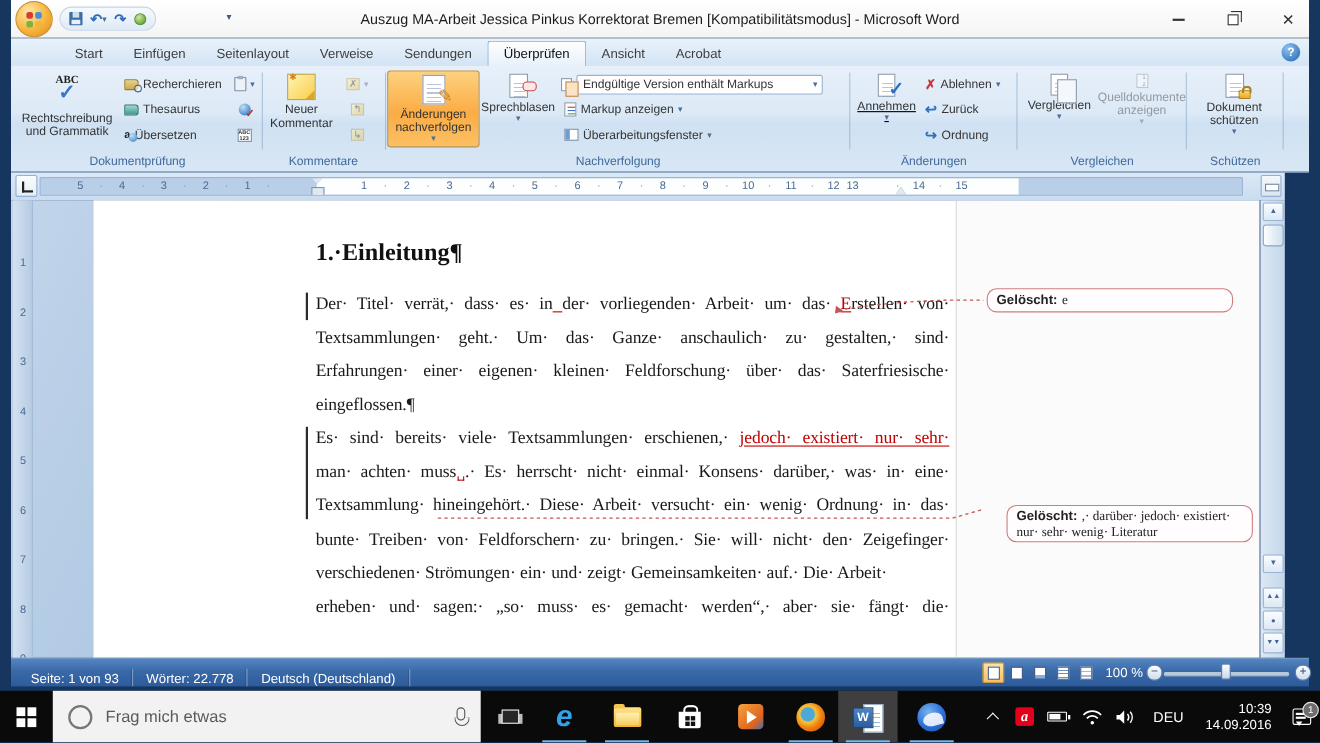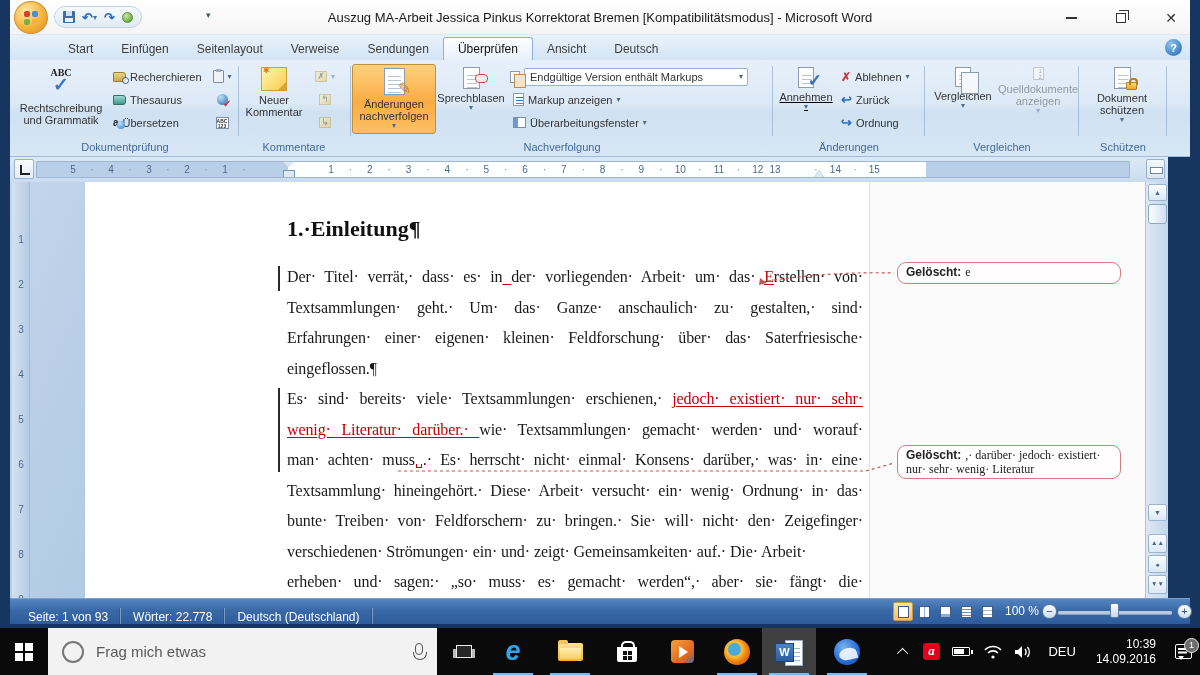--- a/index.html
+++ b/index.html
@@ -144,21 +144,21 @@
   .ins { color:#c00000; text-decoration:underline; text-underline-offset:2px; }
   .anchor { display:inline-block; width:6px; height:4px; border:1px solid #c00000; border-top:none; transform:translateY(3px); margin:0 1px; }
   .changebar { position:absolute; width:1.5px; background:#2b2b2b; left:268px; }
   #cbar1 { top:84px; height:25px; }
   #cbar2 { top:206px; height:84px; }
   .balloon { position:absolute; left:887px; width:224px; background:#fffdfd; border:1.3px solid #cf7d7d; border-radius:9px;
     padding:2px 8px; font-size:12px; color:#222; line-height:14px; cursor:pointer; }
   .balloon b { font-family:"Liberation Sans",sans-serif; font-weight:bold; margin-right:4px; }
   .balloon span { font-family:"Liberation Serif",serif; }
   #balloon1 { top:80px; height:22px; }
-  #balloon2 { top:263px; min-height:34px; }
+  #balloon2 { top:277px; min-height:34px;margin-left:18px; }
   #connectors { position:absolute; inset:0; pointer-events:none; }
 
   
   #vscroll { position:absolute; left:1135px; top:0; width:23px; height:416px; background:linear-gradient(90deg,#dce8f4,#c3d7ea); border-left:1px solid #aec4dd; }
   .sbtn { position:absolute; left:2px; width:19px; height:17px; background:linear-gradient(#fbfdfe,#dce8f4); border:1px solid #9cb4d0;
     border-radius:2px; display:flex; align-items:center; justify-content:center; font-size:7px; color:#44679a; cursor:pointer; }
   #sthumb { position:absolute; left:2px; top:22px; width:19px; height:20px; background:linear-gradient(90deg,#fefefe,#cfe0f0); border:1px solid #8aa8c8; border-radius:3px; cursor:grab; }
   .dbl { display:flex; flex-direction:column; line-height:4.5px; font-size:6.5px; }
 
   
@@ -276,21 +276,21 @@
 
   <div id="tabrow">
     <div id="tabs">
       <span class="tab">Start</span>
       <span class="tab">Einfügen</span>
       <span class="tab">Seitenlayout</span>
       <span class="tab">Verweise</span>
       <span class="tab">Sendungen</span>
       <span class="tab active">Überprüfen</span>
       <span class="tab">Ansicht</span>
-      <span class="tab">Deutsch</span>
+      <span class="tab">Acrobat</span>
     </div>
     <div id="help-btn">?</div>
   </div>
 
   <div id="ribbon">
 
     <div class="rgroup" style="left:2px; width:226px;">
       <div class="gbody">
         <div class="bigbtn" style="width:98px;">
           <span class="icn-abc">
@@ -509,21 +509,20 @@
           <span class="vnum" style="top: 412px;">9</span>
         </div>
 
       <div id="doc-heading"><span>1.·Einleitung</span><span>¶</span></div>
       <div id="doc-text">
           <div class="dline just"><span>Der· Titel· verrät,· dass· es· in</span><span class="ins"> </span><span>der· vorliegenden· Arbeit· um· das· </span><span class="ins">E</span><span>rstellen· von·</span></div>
           <div class="dline just"><span>Textsammlungen· geht.· Um· das· Ganze· anschaulich· zu· gestalten,· sind·</span></div>
           <div class="dline just"><span>Erfahrungen· einer· eigenen· kleinen· Feldforschung· über· das· Saterfriesische·</span></div>
           <div class="dline"><span>eingeflossen.</span><span>¶</span></div>
           <div class="dline just"><span>Es· sind· bereits· viele· Textsammlungen· erschienen,· </span><span class="ins">jedoch· existiert· nur· sehr·</span></div>
-          <div class="dline just"><span class="ins">wenig· Literatur· darüber.· </span><span>wie· Textsammlungen· gemacht· werden· und· worauf·</span></div>
           <div class="dline just"><span>man· achten· muss</span><span class="anchor"></span><span>.· Es· herrscht· nicht· einmal· Konsens· darüber,· was· in· eine·</span></div>
           <div class="dline just"><span>Textsammlung· hineingehört.· Diese· Arbeit· versucht· ein· wenig· Ordnung· in· das·</span></div>
           <div class="dline just"><span>bunte· Treiben· von· Feldforschern· zu· bringen.· Sie· will· nicht· den· Zeigefinger·</span></div>
           <div class="dline"><span>verschiedenen· Strömungen· ein· und· zeigt· Gemeinsamkeiten· auf.· Die· Arbeit·</span></div>
           <div class="dline just"><span>erheben· und· sagen:· „so· muss· es· gemacht· werden“,· aber· sie· fängt· die·</span></div>
         </div>
 
       <div class="changebar" id="cbar1"></div>
       <div class="changebar" id="cbar2"></div>
 

